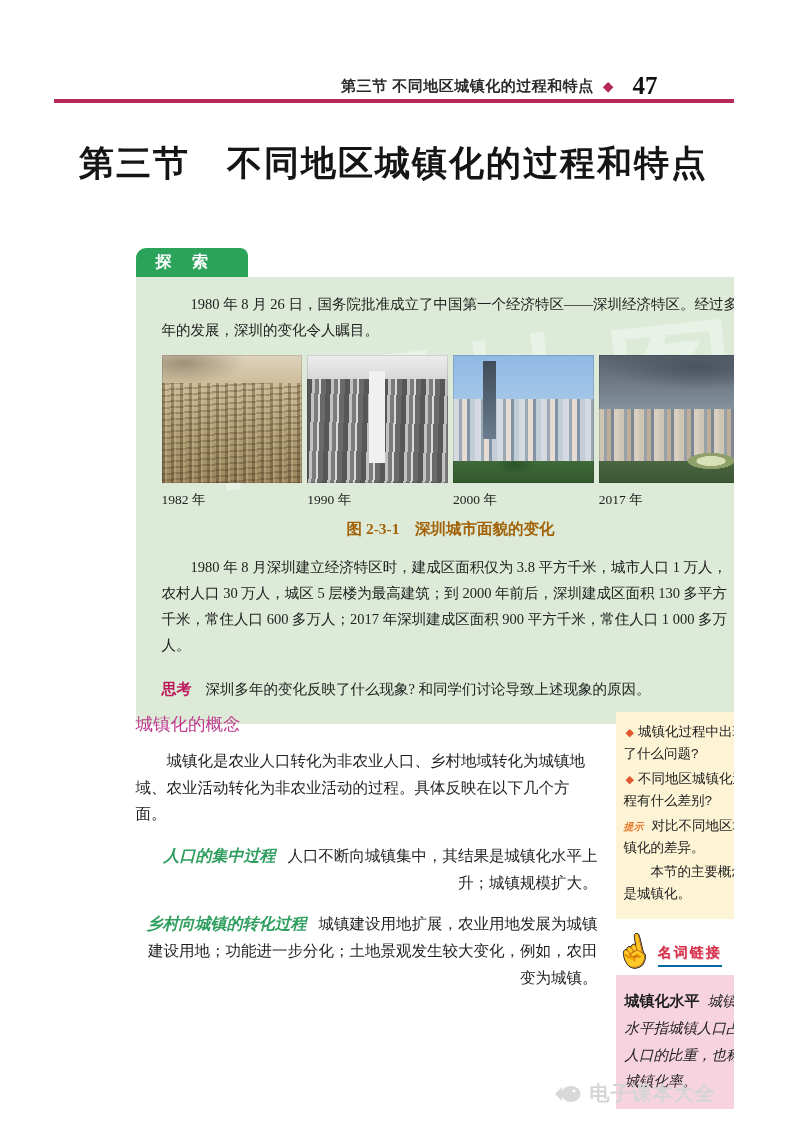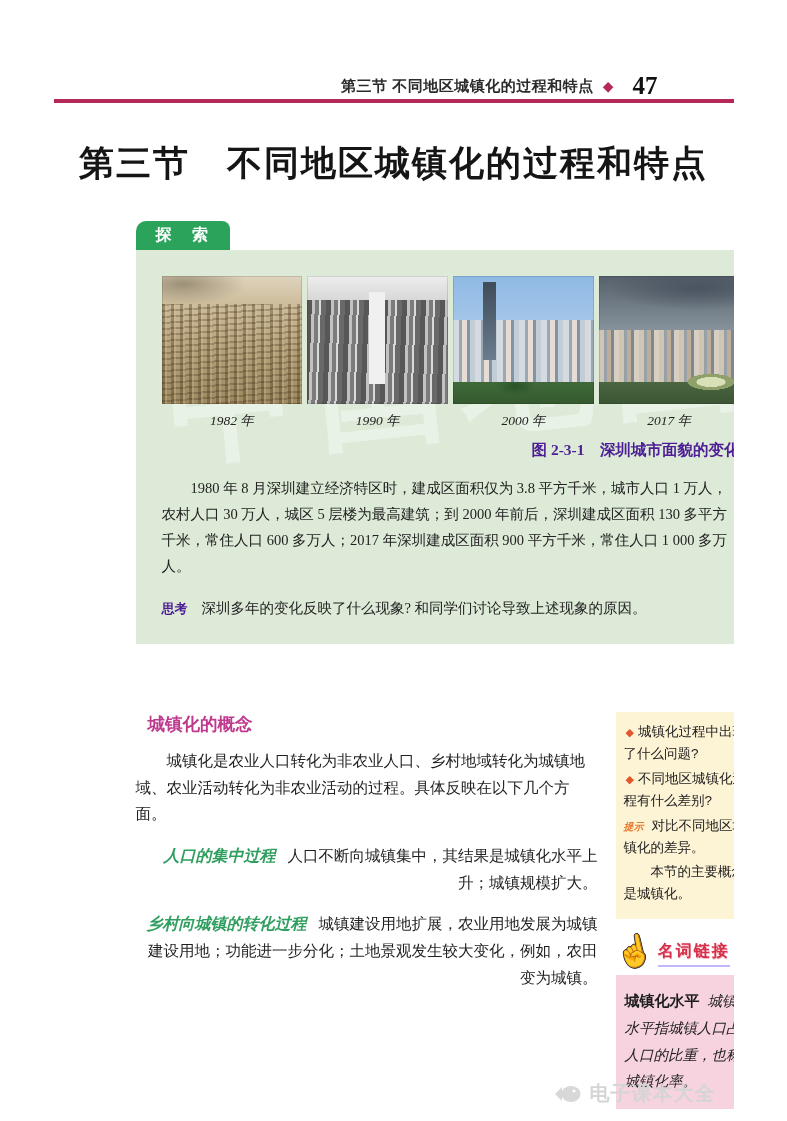--- a/index.html
+++ b/index.html
@@ -25,21 +25,21 @@
     position:absolute; top:140px; left:0; width:100%;
     text-align:center; font-family:"Liberation Serif", serif;
     font-size:35px; font-weight:bold; color:#151515; letter-spacing:2px;
   }
 
   
   .explore { position:absolute; left:82px; top:221px; width:630px; }
   .explore-tab {
     display:inline-block; background:#2ca35a; color:#fff;
     font-size:16px; font-weight:bold; letter-spacing:8px;
-    padding:4px 14px 4px 20px; border-radius:10px 8px 0 0;
+    padding:4px 32px 4px 20px; border-radius:10px 8px 0 0;margin-top:27px;
   }
   .explore-body {
     position:relative; background:#dcead7; padding:14px 26px 22px; overflow:hidden;
   }
   .publisher-wm {
     position:absolute; left:30px; top:40px; width:620px;
     font-size:130px; font-weight:bold; letter-spacing:18px;
     color:rgba(255,255,255,0.38); transform:rotate(-6deg);
     pointer-events:none; white-space:nowrap;
   }
@@ -86,32 +86,32 @@
     background-image:
       radial-gradient(ellipse 32px 11px at center, #d8e0b8 0 45%, #8fa06a 46% 72%, transparent 74%),
       repeating-linear-gradient(90deg, #cfc5b5 0 5px, #98a0a8 5px 8px, #bcae99 8px 12px, #7e8894 12px 15px, #d8cfc0 15px 20px),
       linear-gradient(180deg, #4c6742 0%, #3a5433 100%),
       radial-gradient(120px 30px at 70% 20%, rgba(70,80,92,0.85), transparent 75%),
       linear-gradient(180deg, #57616c 0%, #838f99 40%, #c7cdd2 75%, #dde0e3 100%);
     background-size:64px 22px, 100% 52px, 100% 26px, 100% 60px, 100% 128px;
     background-position:80px 95px, 0 54px, 0 104px, 0 0, 0 0;
   }
   .photo-years { position:relative; display:flex; gap:5px; margin-top:8px; }
-  .photo-year { width:150px; text-align:center; font-family:"Liberation Serif", serif; font-size:13.5px; color:#222;font-style:italic; }
+  .photo-year { width:150px; font-family:"Liberation Serif", serif; font-size:13.5px; color:#222; }
   .figure-caption {
-    position:relative; text-align:right; font-family:"Liberation Serif", serif;
-    font-weight:bold; font-size:15.5px; color:#4c1d95; margin:10px 0 14px;
+    position:relative; text-align:center; font-family:"Liberation Serif", serif;
+    font-weight:bold; font-size:15.5px; color:#a16207; margin:10px 0 14px;
   }
   .think { position:relative; margin-top:16px; font-family:"Liberation Serif", serif; font-size:14.5px; line-height:1.8; }
-  .think-label { color:#4c1d95; font-weight:bold; font-family:Liberation Mono, monospace; font-size:13px; margin-right:14px; }
+  .think-label { color:#be185d; font-weight:bold; font-family:Liberation Sans, sans-serif; font-size:15px; margin-right:14px; }
 
   
   .columns { position:absolute; left:82px; top:712px; width:630px; display:flex; gap:18px; }
   .col-left { width:462px; }
-  .concept-heading { color:#bf3a8f; font-weight:bold; font-size:17.5px; margin:0 12px 12px; }
+  .concept-heading { color:#bf3a8f; font-weight:normal; font-size:17.5px; margin:0 0 12px; }
   .body-p { font-size:15.5px; line-height:1.72; color:#1f1f1f; text-indent:2em; margin:0 0 14px; }
   .proc-p { font-size:15.5px; line-height:1.72; color:#1f1f1f; margin:0 0 14px;text-align:right; }
   .proc-lead { color:#2f9e5f; font-weight:bold; font-style:italic; font-size:16px; margin-right:12px; }
 
   .col-right { width:150px; }
   .guide-header {
     background:#ee8b4a; text-align:center; font-weight:bold;
     font-size:16px; color:#26160a; padding:4px 0 5px;
   }
   .guide-body { background:#fdf3d5; padding:9px 8px 14px 8px; font-size:13.5px; line-height:1.62; color:#222; }
@@ -121,22 +121,22 @@
   .hint-label { color:#e87a2e; font-weight:bold; font-style:italic; font-size:10px; margin-right:8px; }
   .guide-note { text-indent:2em; margin:2px 0 0; }
 
   .term-head { margin-top:18px; display:flex; align-items:flex-end; gap:5px; }
   .hand-icon {
     font-size:30px; line-height:1; color:#f6cf2f;
     text-shadow:-1px 0 #3a3a3a, 1px 0 #3a3a3a, 0 -1px #3a3a3a, 0 1px #3a3a3a;
     transform:rotate(-12deg);
   }
   .term-heading {
-    color:#d5304a; font-weight:bold; font-size:16px; letter-spacing:2px;
-    border-bottom:2px solid #c4b5fd; padding-bottom:3px;
+    color:#d5304a; font-weight:bold; font-size:14px; letter-spacing:2px;
+    border-bottom:2px solid #0369a1; padding-bottom:3px;
     text-shadow:0.5px 0.5px 0 #f7b9c4;
   }
   .term-box {
     background:#f6d3de; margin-top:8px; padding:12px 9px 14px;
     font-family:"Liberation Serif", serif; font-size:14.5px; line-height:1.85; color:#1d1d1d;
   }
   .term-lead { font-family:"Liberation Sans", sans-serif; font-weight:bold; font-size:15px; margin-right:8px; }
   .term-def { font-style:italic; }
 
   
@@ -158,20 +158,21 @@
     <span class="rh-pagenum">47</span>
   </div>
   <div class="head-rule"></div>
 
   <h1 class="chapter-title">第三节　不同地区城镇化的过程和特点</h1>
 
   <section class="explore">
     <div class="explore-tab">探 索</div>
     <div class="explore-body">
       <div class="publisher-wm">中国地图出版社</div>
+      <p class="explore-p">1980 年 8 月 26 日，国务院批准成立了中国第一个经济特区——深圳经济特区。经过多年的发展，深圳的变化令人瞩目。</p>
 
       <div class="photos">
         <div class="photo photo-1982"></div>
         <div class="photo photo-1990"></div>
         <div class="photo photo-2000"></div>
         <div class="photo photo-2017"></div>
       </div>
       <div class="photo-years">
         <div class="photo-year">1982 年</div>
         <div class="photo-year">1990 年</div>

